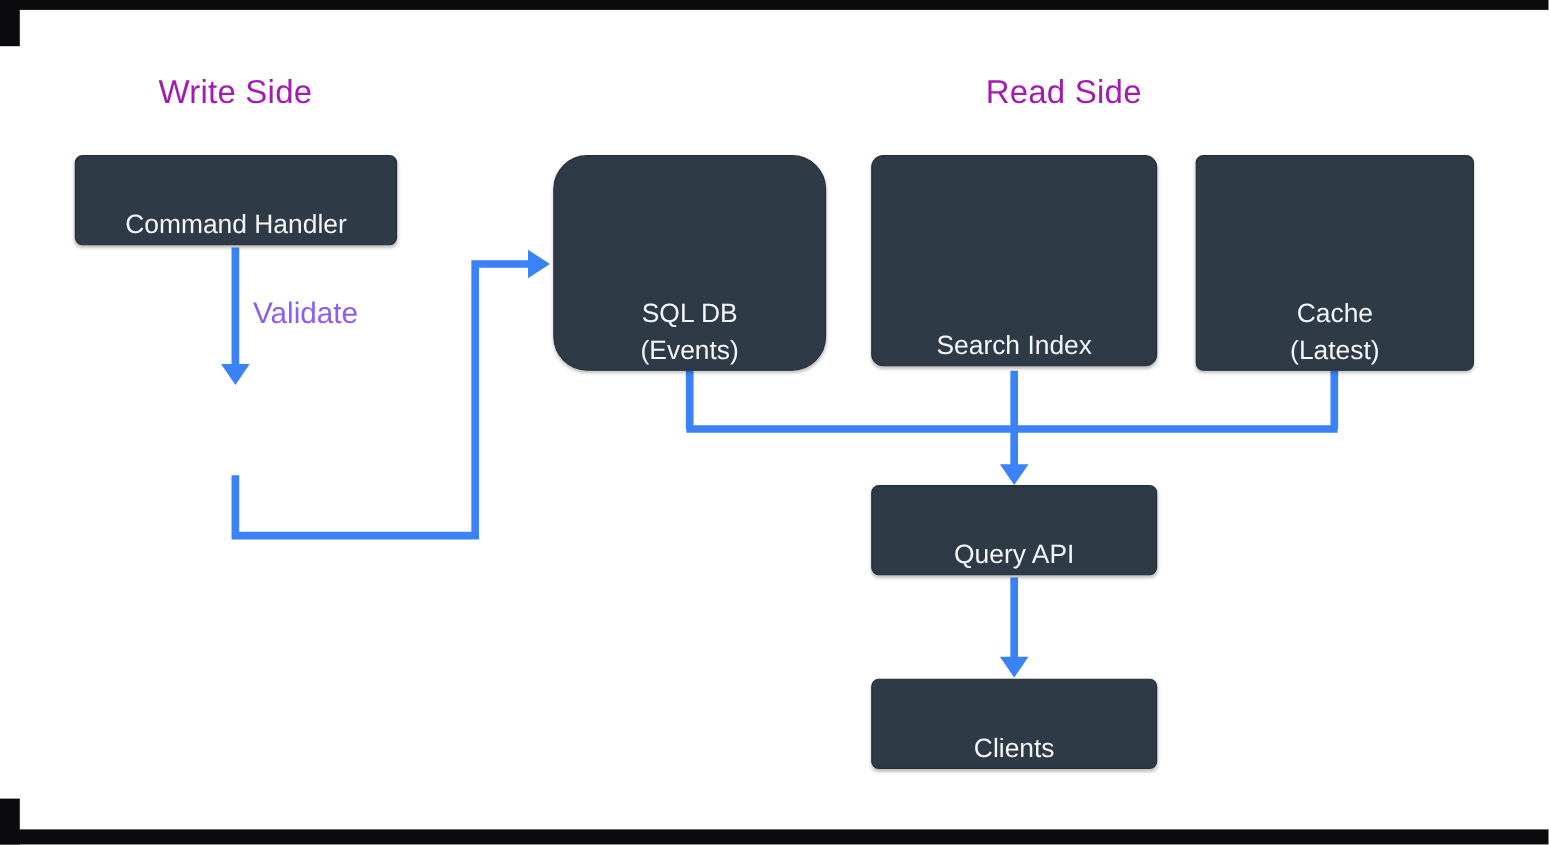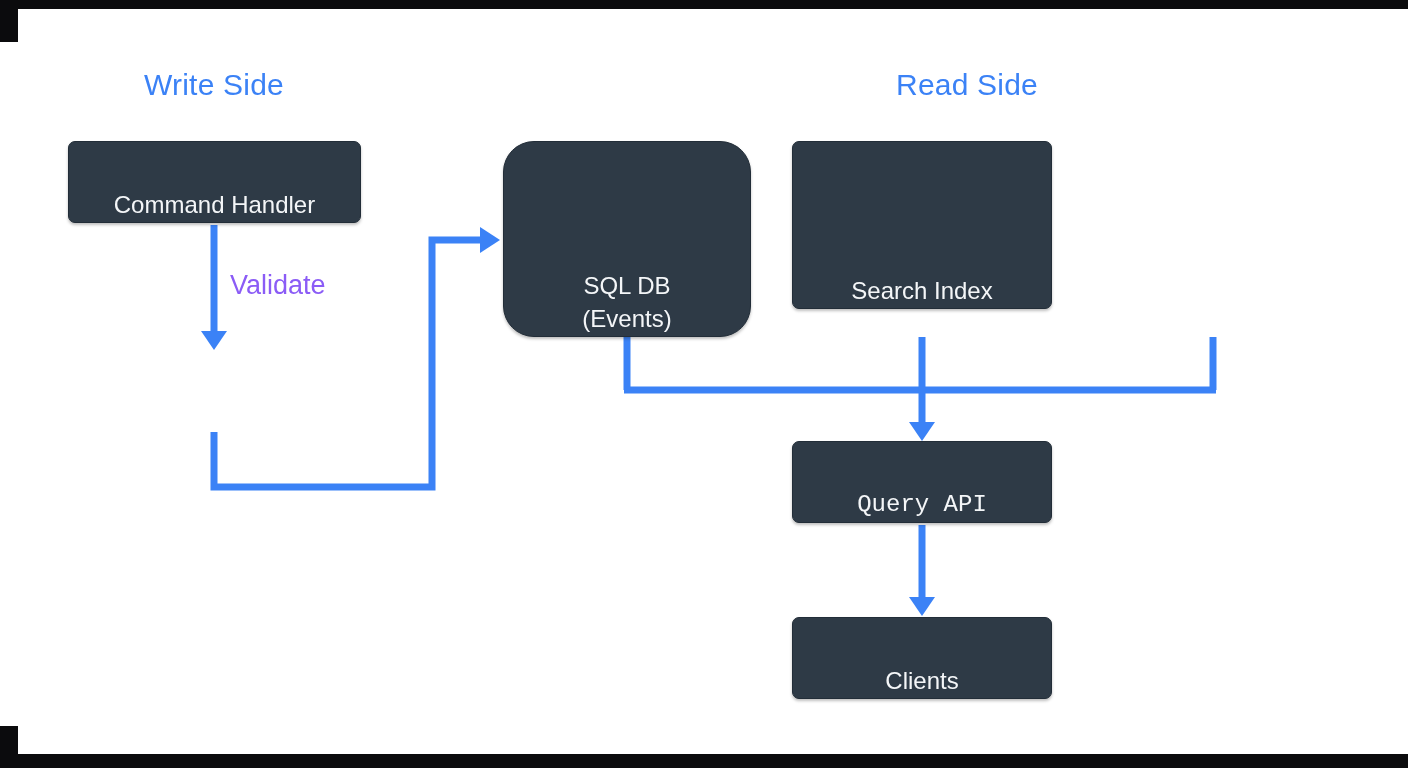--- a/index.html
+++ b/index.html
@@ -18,21 +18,21 @@
   .frame-bottom { left: 0; top: 754px; width: 1408px; height: 14px; }
   .frame-top-left { left: 0; top: 0; width: 18px; height: 42px; }
   .frame-bottom-left { left: 0; top: 726px; width: 18px; height: 42px; }
 
   .heading {
     position: absolute;
     width: 260px;
     text-align: center;
     font-size: 30px;
     font-weight: 500;
-    color: #3b82f6;
+    color: #a21caf;
     letter-spacing: 0.2px;
   }
   .heading-write { left: 84px; top: 68px; }
   .heading-read  { left: 837px; top: 68px; }
 
   .node {
     position: absolute;
     background: #2e3a46;
     border: 1px solid #222d38;
     border-radius: 7px;
@@ -42,23 +42,23 @@
     align-items: center;
     justify-content: flex-end;
     color: #f4f6f8;
     font-size: 24px;
     line-height: 1.4;
     text-align: center;
   }
   .node-command-handler { left: 68px;  top: 141px; width: 293px; height: 82px; }
   .node-kafka-events    { left: 68px;  top: 350px; width: 293px; height: 82px; }
   .node-sql-db          { left: 503px; top: 141px; width: 248px; height: 196px; border-radius: 31px; }
-  .node-search-index    { left: 792px; top: 141px; width: 260px; height: 168px; }
+  .node-search-index    { left: 792px; top: 141px; width: 260px; height: 192px; border-radius: 11px; }
   .node-cache           { left: 1087px;top: 141px; width: 253px; height: 196px; }
-  .node-query-api       { left: 792px; top: 441px; width: 260px; height: 82px; font-family: Liberation Mono, monospace; }
+  .node-query-api       { left: 792px; top: 441px; width: 260px; height: 82px; }
   .node-clients         { left: 792px; top: 617px; width: 260px; height: 82px; }
 
   .edge-label {
     position: absolute;
     left: 230px;
     top: 270px;
     font-size: 27px;
     color: #8b5cf6;
   }
 
@@ -111,20 +111,24 @@
 
   <div class="node node-sql-db">
     <span>SQL DB</span>
     <span>(Events)</span>
   </div>
 
   <div class="node node-search-index">
     <span>Search Index</span>
   </div>
 
+  <div class="node node-cache">
+    <span>Cache</span>
+    <span>(Latest)</span>
+  </div>
 
   <div class="node node-query-api">
     <span>Query API</span>
   </div>
 
   <div class="node node-clients">
     <span>Clients</span>
   </div>
 
   <div class="edge-label">Validate</div>

